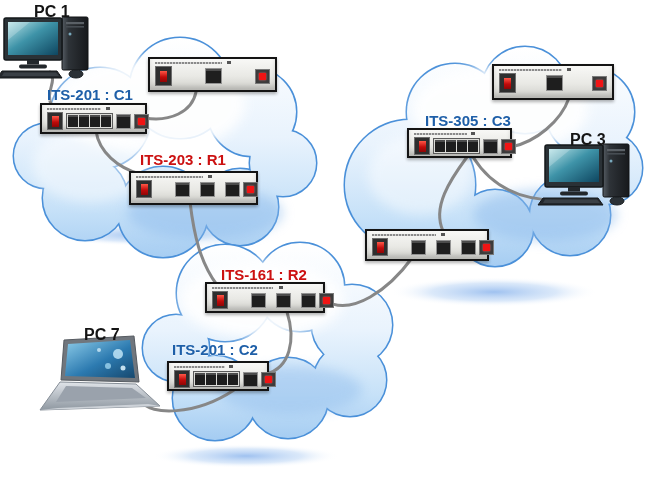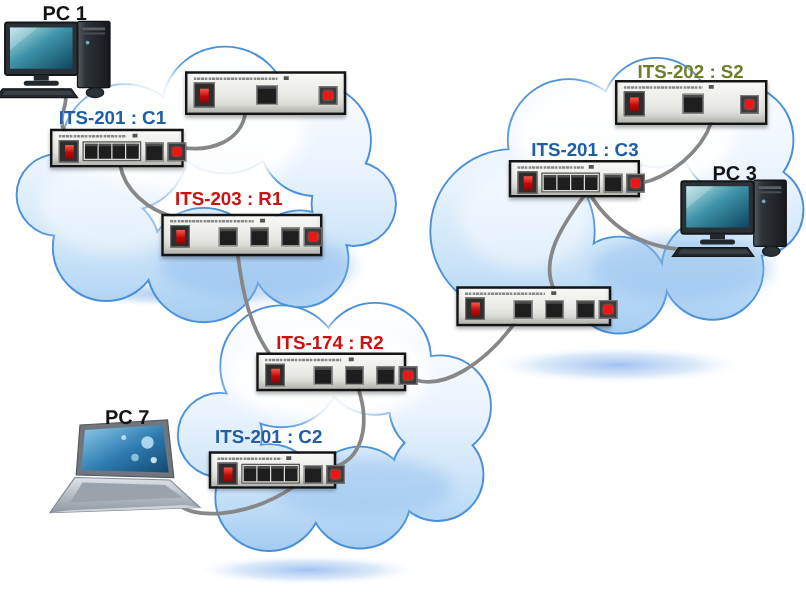--- a/index.html
+++ b/index.html
@@ -323,18 +323,17 @@
         </div>
     </div>
   </div>
 
   <div class="pclabel" style="left:34px;top:3px">PC 1</div>
   <div class="pclabel" style="left:84px;top:326px">PC 7</div>
   <div class="pclabel" style="left:570px;top:131px">PC 3</div>
 
   <div class="nlabel lab-client" style="left:47px;top:86px">ITS-201 : C1</div>
   <div class="nlabel lab-router" style="left:140px;top:151px">ITS-203 : R1</div>
-  <div class="nlabel lab-router" style="left:221px;top:266px">ITS-174 : R2</div>
+  <div class="nlabel lab-router" style="left:221px;top:266px">ITS-161 : R2</div>
   <div class="nlabel lab-client" style="left:172px;top:341px">ITS-201 : C2</div>
-  <div class="nlabel lab-client" style="left:425px;top:112px">ITS-201 : C3</div>
-  <div class="nlabel lab-server" style="left:510px;top:49px">ITS-202 : S2</div>
+  <div class="nlabel lab-client" style="left:425px;top:112px">ITS-305 : C3</div>
 
 </div>
 
 </body></html>

